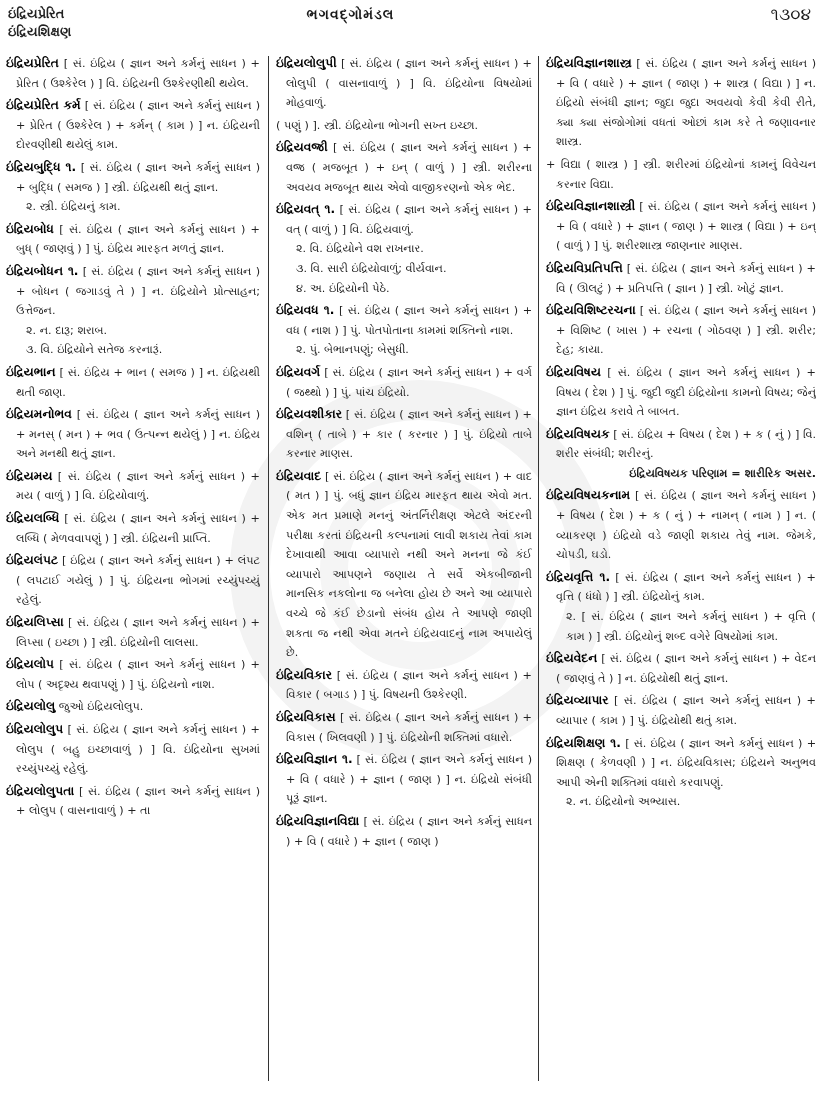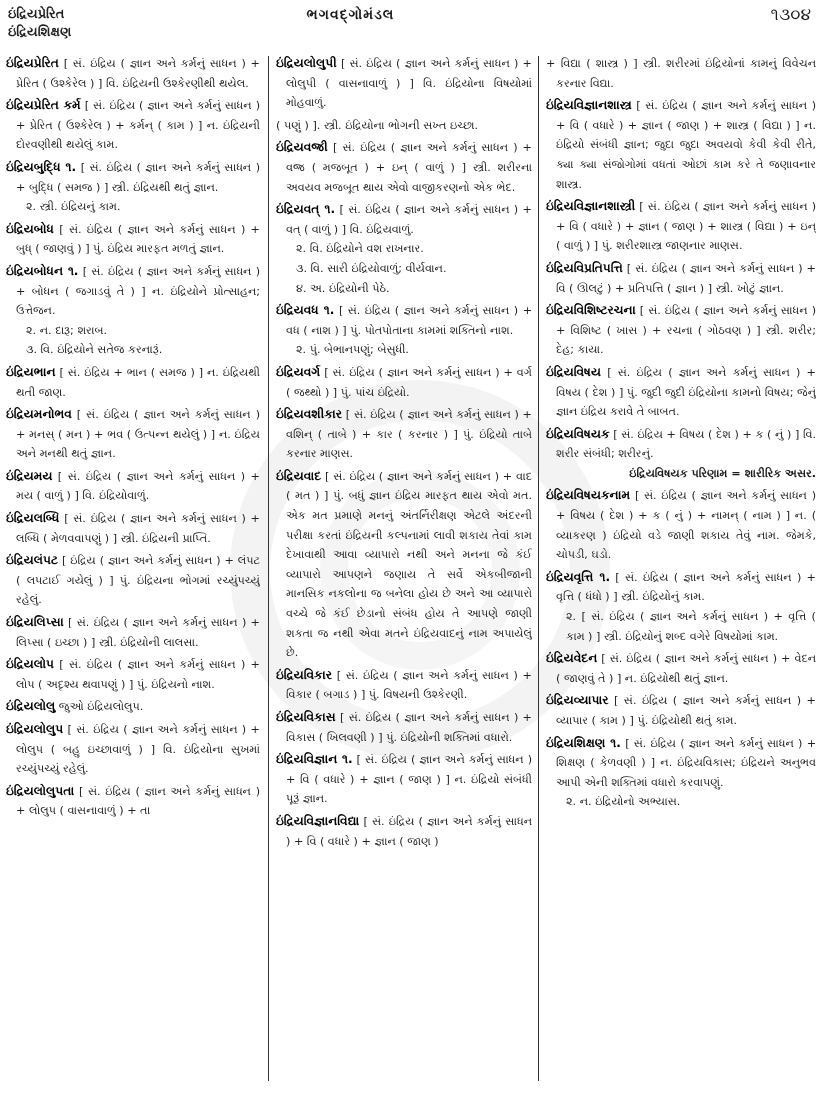--- a/index.html
+++ b/index.html
@@ -95,22 +95,22 @@
     <div class="entry"><span class="headword">ઇંદ્રિયવધ ૧.</span> <span class="body-text">[ સં. ઇંદ્રિય ( જ્ઞાન અને કર્મનું સાધન ) + વધ ( નાશ ) ] પું. પોતપોતાના કામમાં શક્તિનો નાશ.</span><span class="sense">૨. પું. બેભાનપણું; બેસુધી.</span></div>
     <div class="entry"><span class="headword">ઇંદ્રિયવર્ગ</span> <span class="body-text">[ સં. ઇંદ્રિય ( જ્ઞાન અને કર્મનું સાધન ) + વર્ગ ( જથ્થો ) ] પું. પાંચ ઇંદ્રિયો.</span></div>
     <div class="entry"><span class="headword">ઇંદ્રિયવશીકાર</span> <span class="body-text">[ સં. ઇંદ્રિય ( જ્ઞાન અને કર્મનું સાધન ) + વશિન્ ( તાબે ) + કાર ( કરનાર ) ] પું. ઇંદ્રિયો તાબે કરનાર માણસ.</span></div>
     <div class="entry"><span class="headword">ઇંદ્રિયવાદ</span> <span class="body-text">[ સં. ઇંદ્રિય ( જ્ઞાન અને કર્મનું સાધન ) + વાદ ( મત ) ] પું. બધું જ્ઞાન ઇંદ્રિય મારફત થાય એવો મત. એક મત પ્રમાણે મનનું અંતર્નિરીક્ષણ એટલે અંદરની પરીક્ષા કરતાં ઇંદ્રિયની કલ્પનામાં લાવી શકાય તેવાં કામ દેખાવાથી આવા વ્યાપારો નથી અને મનના જે કંઈ વ્યાપારો આપણને જણાય તે સર્વે એકબીજાની માનસિક નકલોના જ બનેલા હોય છે અને આ વ્યાપારો વચ્ચે જે કંઈ છેડાનો સંબંધ હોય તે આપણે જાણી શકતા જ નથી એવા મતને ઇંદ્રિયવાદનું નામ અપાયેલું છે.</span></div>
     <div class="entry"><span class="headword">ઇંદ્રિયવિકાર</span> <span class="body-text">[ સં. ઇંદ્રિય ( જ્ઞાન અને કર્મનું સાધન ) + વિકાર ( બગાડ ) ] પું. વિષયની ઉશ્કેરણી.</span></div>
     <div class="entry"><span class="headword">ઇંદ્રિયવિકાસ</span> <span class="body-text">[ સં. ઇંદ્રિય ( જ્ઞાન અને કર્મનું સાધન ) + વિકાસ ( ખિલવણી ) ] પું. ઇંદ્રિયોની શક્તિમાં વધારો.</span></div>
     <div class="entry"><span class="headword">ઇંદ્રિયવિજ્ઞાન ૧.</span> <span class="body-text">[ સં. ઇંદ્રિય ( જ્ઞાન અને કર્મનું સાધન ) + વિ ( વધારે ) + જ્ઞાન ( જાણ ) ] ન. ઇંદ્રિયો સંબંધી પૂરૂં જ્ઞાન.</span></div>
     <div class="entry"><span class="headword">ઇંદ્રિયવિજ્ઞાનવિદ્યા</span> <span class="body-text">[ સં. ઇંદ્રિય ( જ્ઞાન અને કર્મનું સાધન ) + વિ ( વધારે ) + જ્ઞાન ( જાણ )</span></div>
   </div>
 <div class="column col-3">
+    <div class="entry"><span class="headword">ઇંદ્રિયવિજ્ઞાનશાસ્ત્ર</span> <span class="body-text">[ સં. ઇંદ્રિય ( જ્ઞાન અને કર્મનું સાધન ) + વિ ( વધારે ) + જ્ઞાન ( જાણ ) + શાસ્ત્ર ( વિદ્યા ) ] ન. ઇંદ્રિયો સંબંધી જ્ઞાન; જુદા જુદા અવયવો કેવી કેવી રીતે, ક્યા ક્યા સંજોગોમાં વધતાં ઓછાં કામ કરે તે જણાવનાર શાસ્ત્ર.</span></div>
     <div class="entry"><span class="body-text">+ વિદ્યા ( શાસ્ત્ર ) ] સ્ત્રી. શરીરમાં ઇંદ્રિયોનાં કામનું વિવેચન કરનાર વિદ્યા.</span></div>
-    <div class="entry"><span class="headword">ઇંદ્રિયવિજ્ઞાનશાસ્ત્ર</span> <span class="body-text">[ સં. ઇંદ્રિય ( જ્ઞાન અને કર્મનું સાધન ) + વિ ( વધારે ) + જ્ઞાન ( જાણ ) + શાસ્ત્ર ( વિદ્યા ) ] ન. ઇંદ્રિયો સંબંધી જ્ઞાન; જુદા જુદા અવયવો કેવી કેવી રીતે, ક્યા ક્યા સંજોગોમાં વધતાં ઓછાં કામ કરે તે જણાવનાર શાસ્ત્ર.</span></div>
     <div class="entry"><span class="headword">ઇંદ્રિયવિજ્ઞાનશાસ્ત્રી</span> <span class="body-text">[ સં. ઇંદ્રિય ( જ્ઞાન અને કર્મનું સાધન ) + વિ ( વધારે ) + જ્ઞાન ( જાણ ) + શાસ્ત્ર ( વિદ્યા ) + ઇન્ ( વાળું ) ] પું. શરીરશાસ્ત્ર જાણનાર માણસ.</span></div>
     <div class="entry"><span class="headword">ઇંદ્રિયવિપ્રતિપત્તિ</span> <span class="body-text">[ સં. ઇંદ્રિય ( જ્ઞાન અને કર્મનું સાધન ) + વિ ( ઊલટું ) + પ્રતિપત્તિ ( જ્ઞાન ) ] સ્ત્રી. ખોટું જ્ઞાન.</span></div>
     <div class="entry"><span class="headword">ઇંદ્રિયવિશિષ્ટરચના</span> <span class="body-text">[ સં. ઇંદ્રિય ( જ્ઞાન અને કર્મનું સાધન ) + વિશિષ્ટ ( ખાસ ) + રચના ( ગોઠવણ ) ] સ્ત્રી. શરીર; દેહ; કાયા.</span></div>
     <div class="entry"><span class="headword">ઇંદ્રિયવિષય</span> <span class="body-text">[ સં. ઇંદ્રિય ( જ્ઞાન અને કર્મનું સાધન ) + વિષય ( દેશ ) ] પું. જુદી જુદી ઇંદ્રિયોના કામનો વિષય; જેનું જ્ઞાન ઇંદ્રિય કરાવે તે બાબત.</span></div>
     <div class="entry"><span class="headword">ઇંદ્રિયવિષયક</span> <span class="body-text">[ સં. ઇંદ્રિય + વિષય ( દેશ ) + ક ( નું ) ] વિ. શરીર સંબંધી; શરીરનું.</span><span class="centered-example">ઇંદ્રિયવિષયક પરિણામ = શારીરિક અસર.</span></div>
     <div class="entry"><span class="headword">ઇંદ્રિયવિષયકનામ</span> <span class="body-text">[ સં. ઇંદ્રિય ( જ્ઞાન અને કર્મનું સાધન ) + વિષય ( દેશ ) + ક ( નું ) + નામન્ ( નામ ) ] ન. ( વ્યાકરણ ) ઇંદ્રિયો વડે જાણી શકાય તેવું નામ. જેમકે, ચોપડી, ઘડો.</span></div>
     <div class="entry"><span class="headword">ઇંદ્રિયવૃત્તિ ૧.</span> <span class="body-text">[ સં. ઇંદ્રિય ( જ્ઞાન અને કર્મનું સાધન ) + વૃત્તિ ( ધંધો ) ] સ્ત્રી. ઇંદ્રિયોનું કામ.</span><span class="sense">૨. [ સં. ઇંદ્રિય ( જ્ઞાન અને કર્મનું સાધન ) + વૃત્તિ ( કામ ) ] સ્ત્રી. ઇંદ્રિયોનું શબ્દ વગેરે વિષયોમાં કામ.</span></div>
     <div class="entry"><span class="headword">ઇંદ્રિયવેદન</span> <span class="body-text">[ સં. ઇંદ્રિય ( જ્ઞાન અને કર્મનું સાધન ) + વેદન ( જાણવું તે ) ] ન. ઇંદ્રિયોથી થતું જ્ઞાન.</span></div>
     <div class="entry"><span class="headword">ઇંદ્રિયવ્યાપાર</span> <span class="body-text">[ સં. ઇંદ્રિય ( જ્ઞાન અને કર્મનું સાધન ) + વ્યાપાર ( કામ ) ] પું. ઇંદ્રિયોથી થતું કામ.</span></div>
     <div class="entry"><span class="headword">ઇંદ્રિયશિક્ષણ ૧.</span> <span class="body-text">[ સં. ઇંદ્રિય ( જ્ઞાન અને કર્મનું સાધન ) + શિક્ષણ ( કેળવણી ) ] ન. ઇંદ્રિયવિકાસ; ઇંદ્રિયને અનુભવ આપી એની શક્તિમાં વધારો કરવાપણું.</span><span class="sense">૨. ન. ઇંદ્રિયોનો અભ્યાસ.</span></div>

